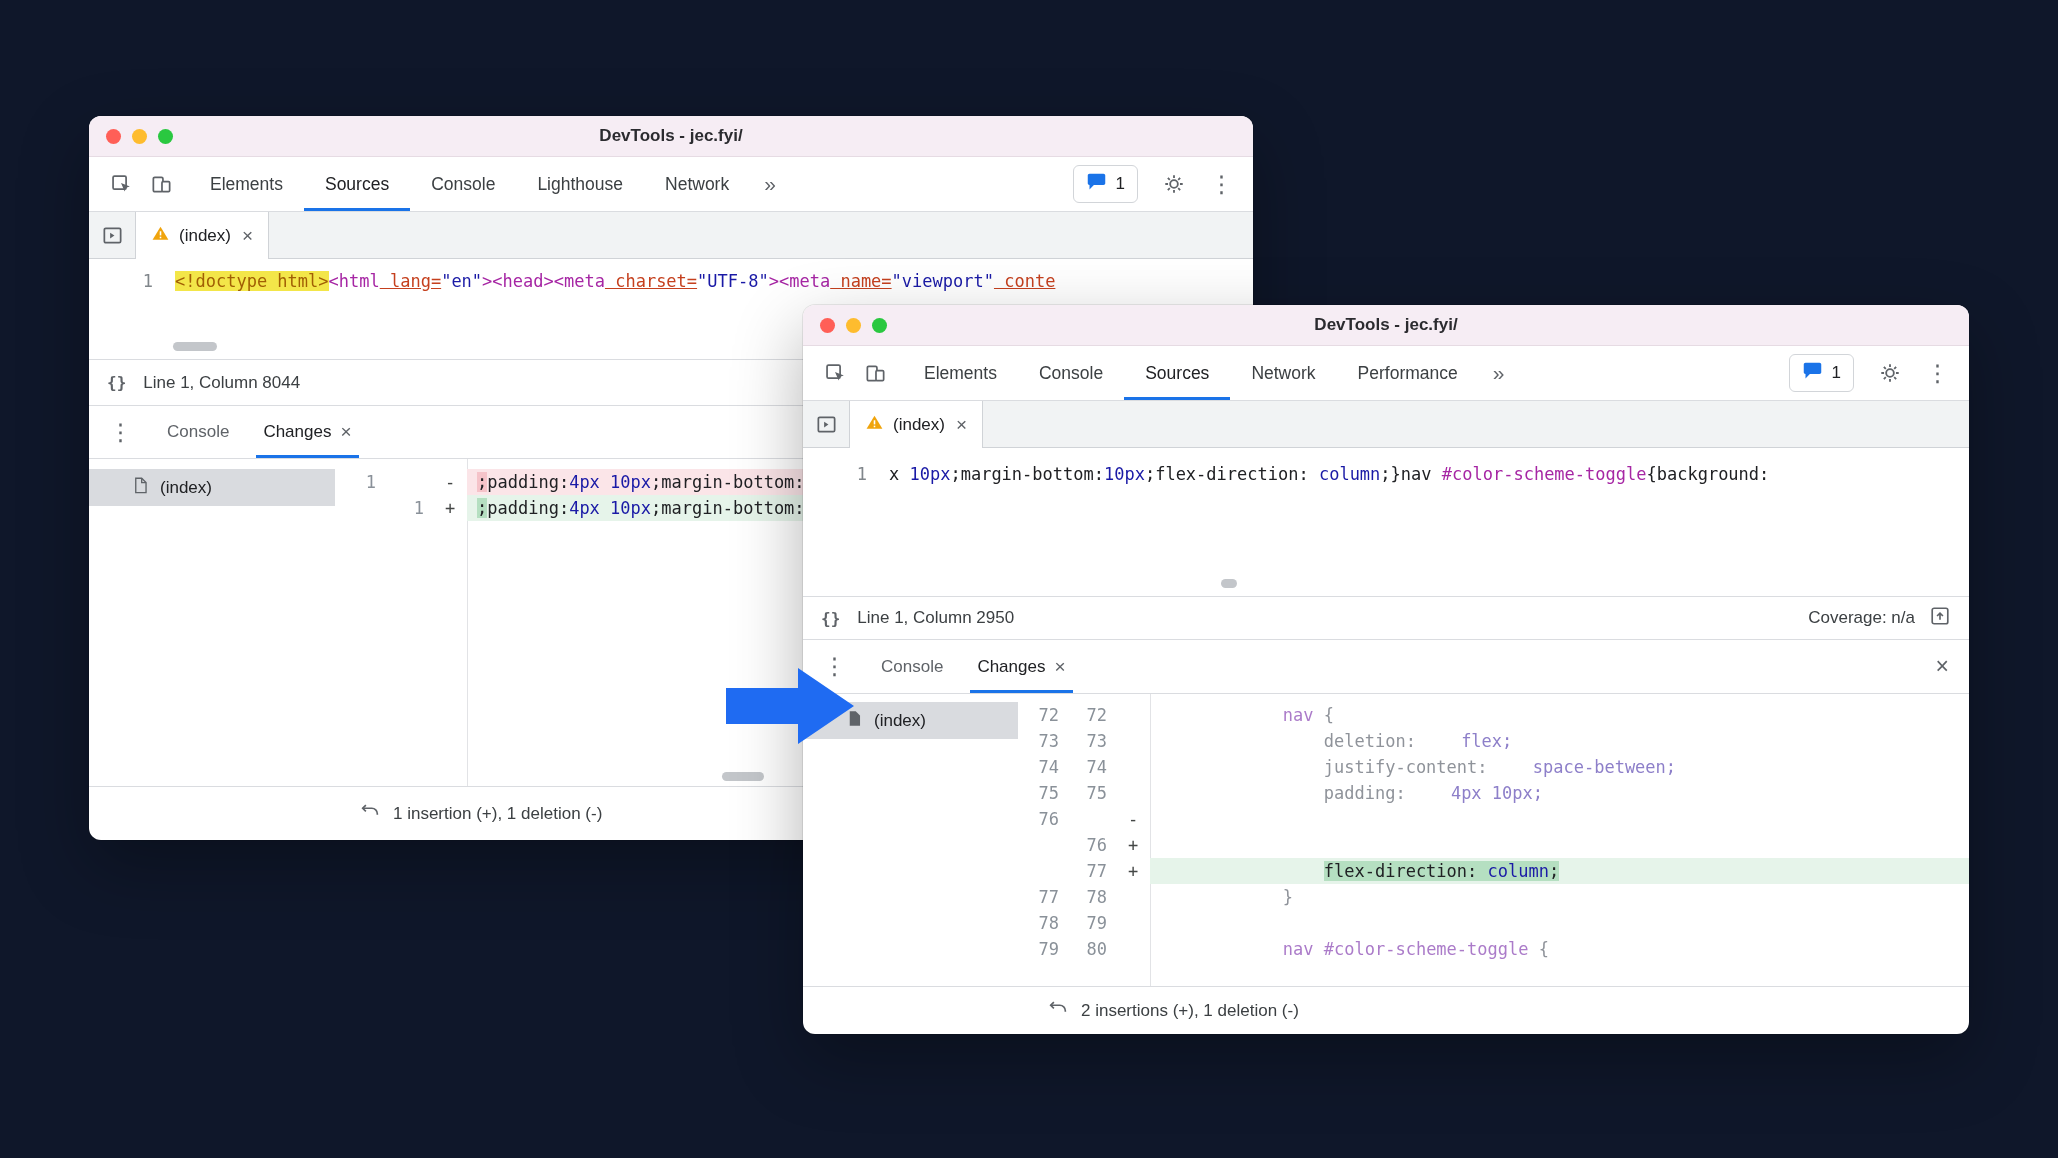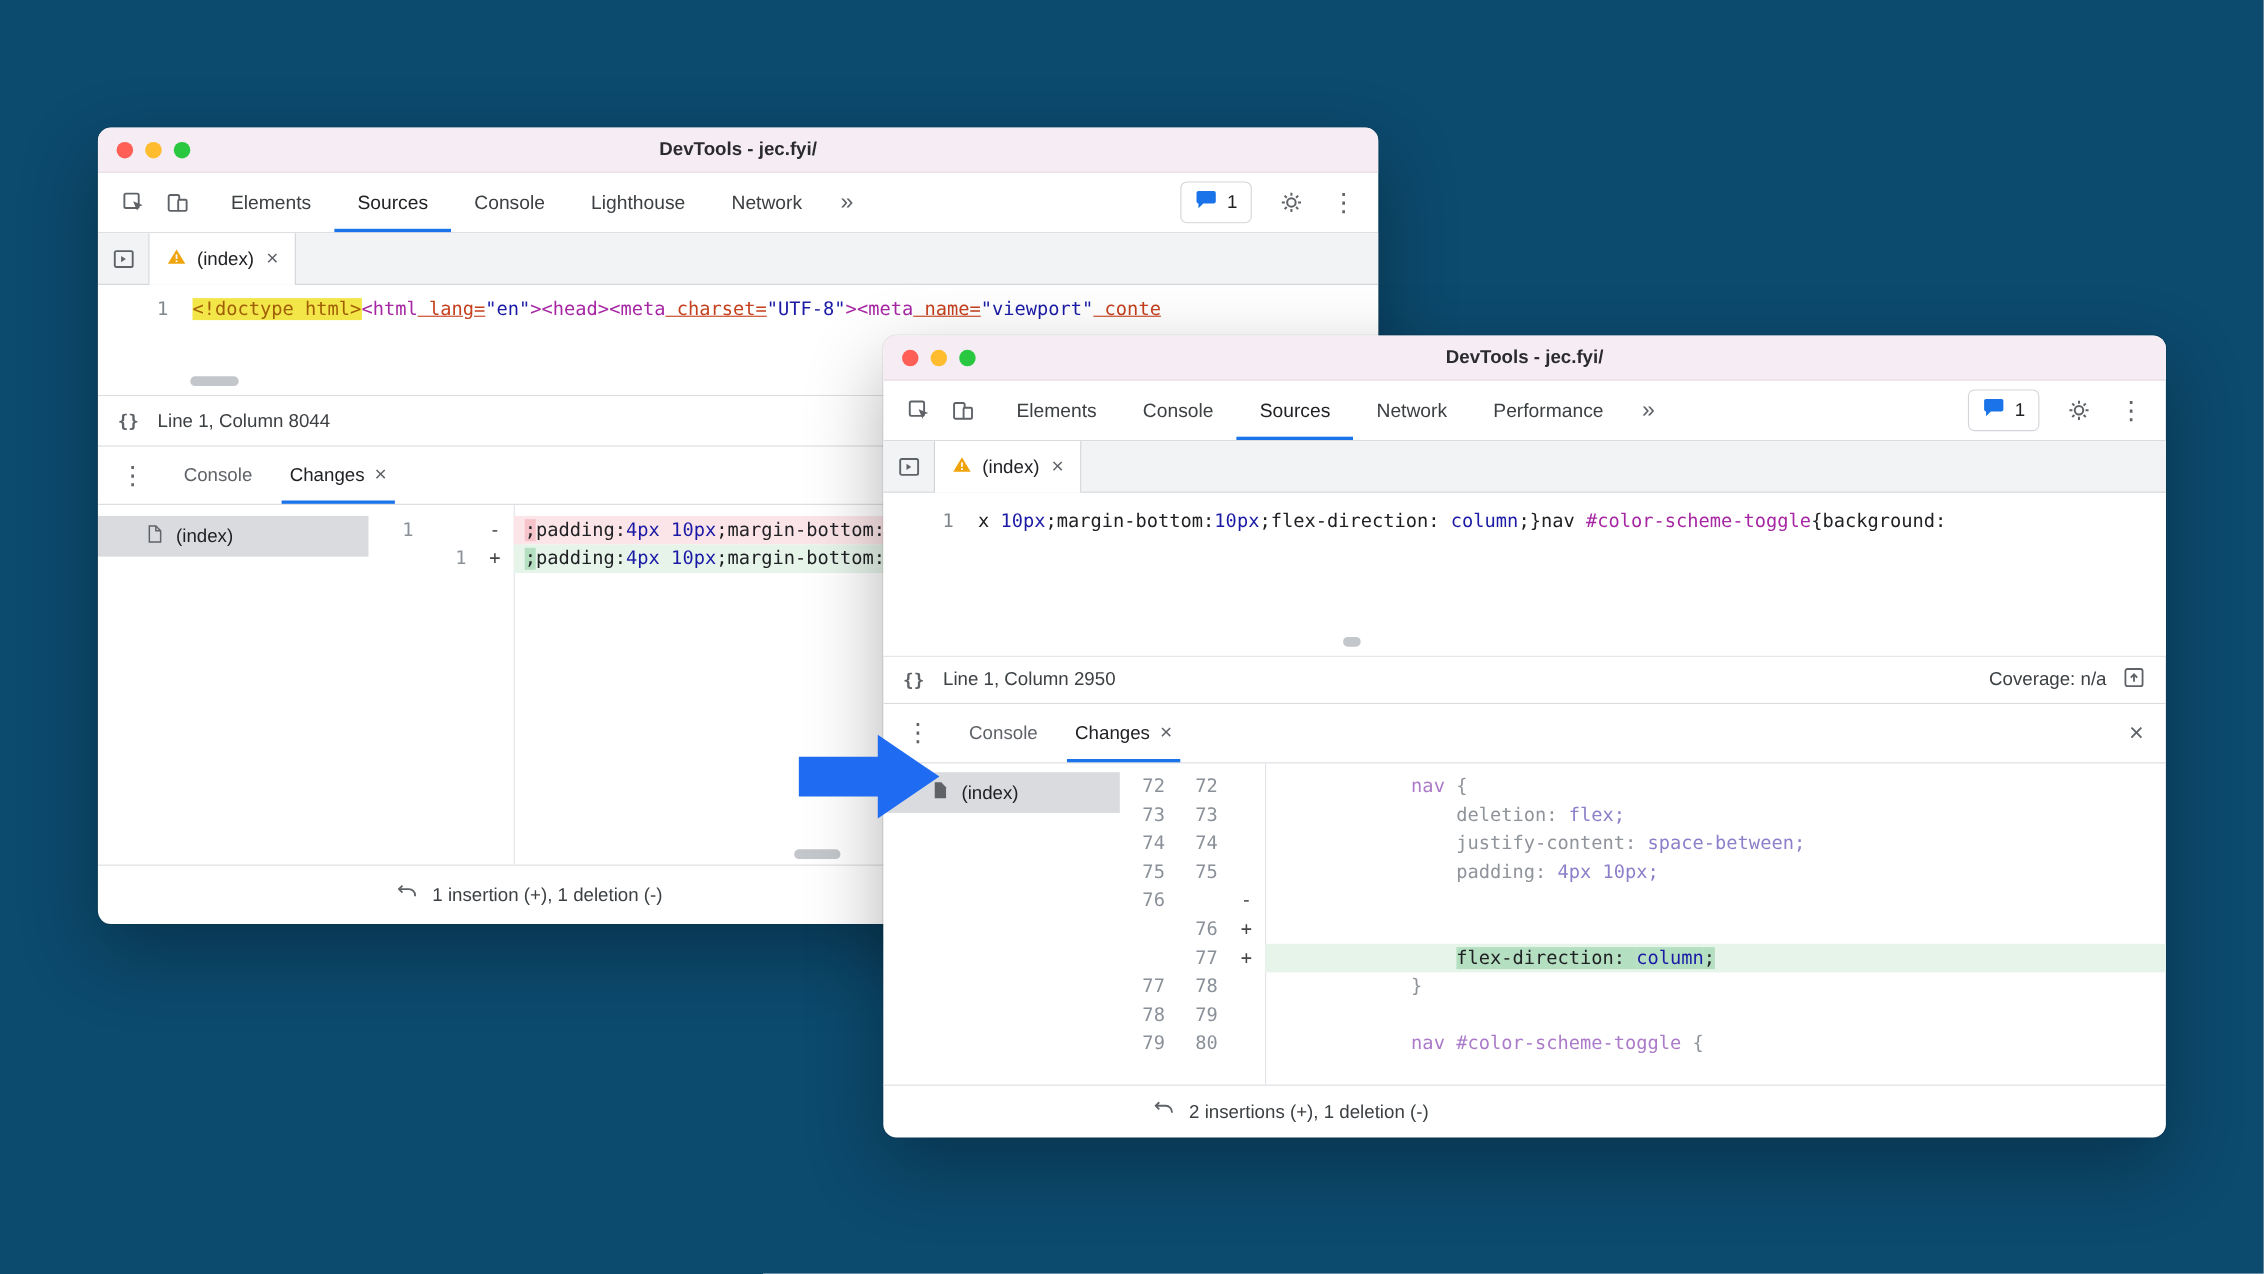--- a/index.html
+++ b/index.html
@@ -1,16 +1,16 @@
 <!DOCTYPE html>
 <html><head>
 <meta charset="utf-8">
 <style>
   html,body{margin:0;padding:0;background:#ffffff;}
-  .stage{position:relative;width:2058px;height:1158px;background:#0c4a6e;overflow:hidden;
+  .stage{position:relative;width:2058px;height:1158px;background:#0f172a;overflow:hidden;
          font-family:"Liberation Sans",sans-serif;color:#202124;}
 
   
   .win{position:absolute;background:#fff;border-radius:12px;overflow:hidden;
        display:flex;flex-direction:column;
        box-shadow:0 26px 70px rgba(0,0,0,.30),0 0 0 1px rgba(0,0,0,.08);}
   #win1{left:89px;top:116px;width:1164px;height:724px;z-index:1;}
   #win2{left:803px;top:305px;width:1166px;height:729px;z-index:3;}
 
   .titlebar{height:40px;flex:0 0 40px;background:#f6edf4;border-bottom:1px solid #e6dbe3;
@@ -57,21 +57,21 @@
   .seg-plain{color:#202124;}
   .seg-tag{color:#a626a4;}
   .seg-attr{color:#c5401e;text-decoration:underline;}
   .seg-str{color:#1a1aa6;}
   .seg-val{color:#1a1aa6;}
   .seg-prop{color:#202124;}
   .seg-sel{color:#a626a4;}
   .seg-doctype{color:#a15f04;}
   .seg-dim{color:#8f939a;}
   .seg-dim-prop{color:#8f939a;}
-  .seg-dim-val{color:#8d7fc9;}
+  .seg-dim-val{color:#8d7fc9;margin-left:35px;}
   .seg-dim-sel{color:#ab7bc9;}
   .seg-match{background:#f3e649;}
 
   
   .statusbar{border-top:1px solid #dadce0;border-bottom:1px solid #dadce0;display:flex;align-items:center;
              padding:0 18px;gap:17px;color:#3c4043;font-size:17px;}
   #win1 .statusbar{height:45px;flex:0 0 45px;}
   #win2 .statusbar{height:42px;flex:0 0 42px;}
   .braces{font-family:"DejaVu Sans Mono",monospace;font-weight:bold;color:#5f6368;font-size:16px;}
   .status-right{margin-left:auto;display:flex;align-items:center;gap:14px;}

